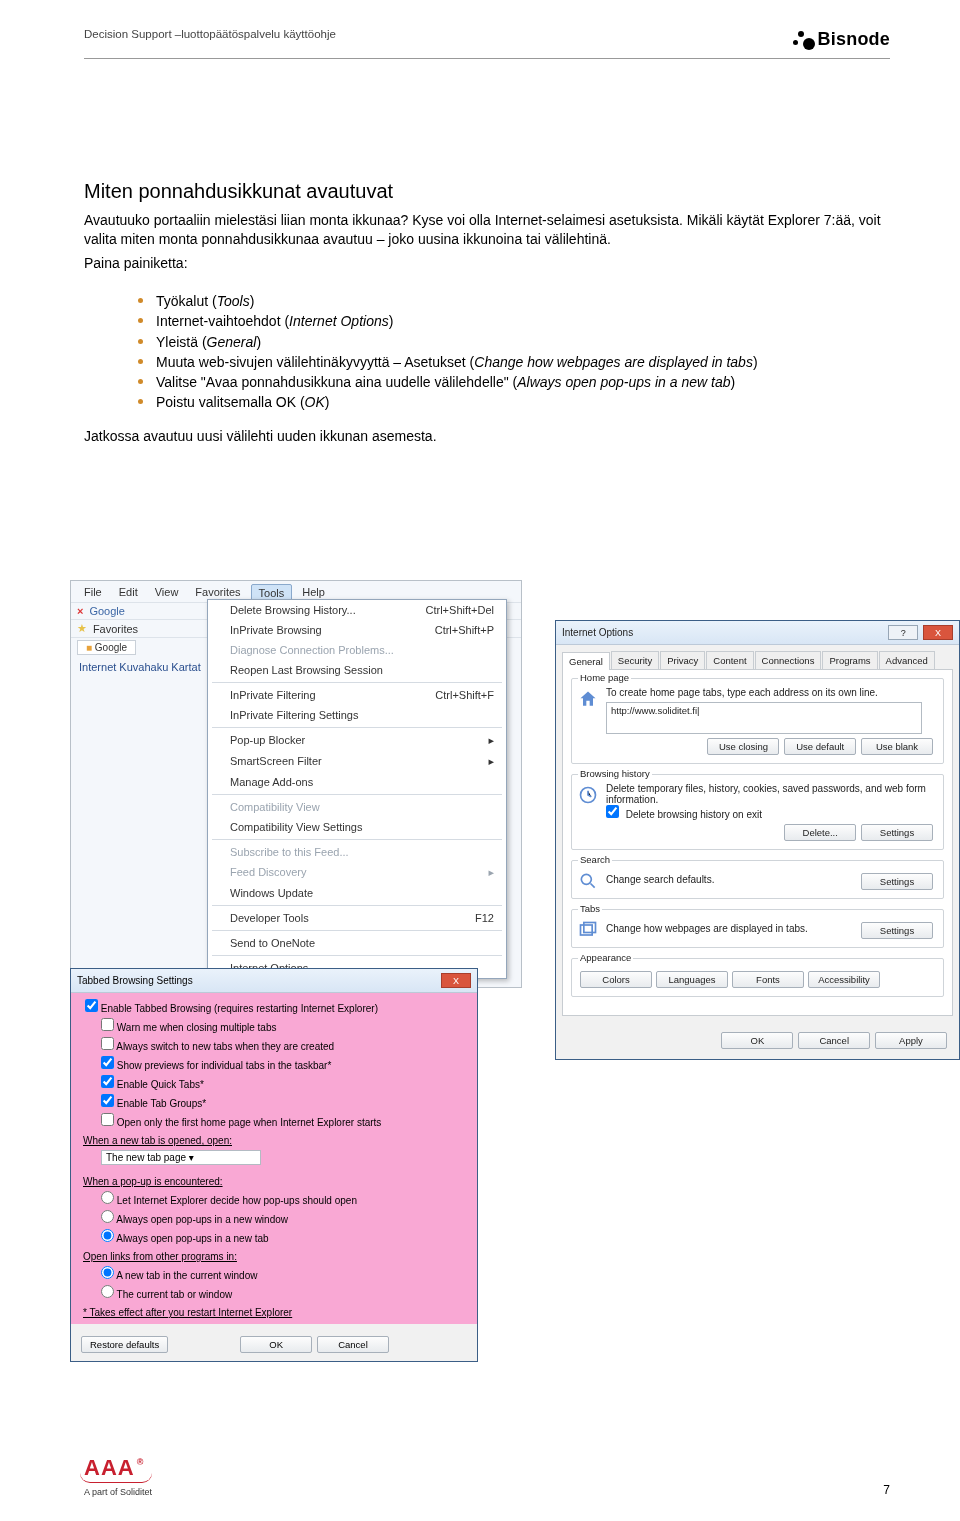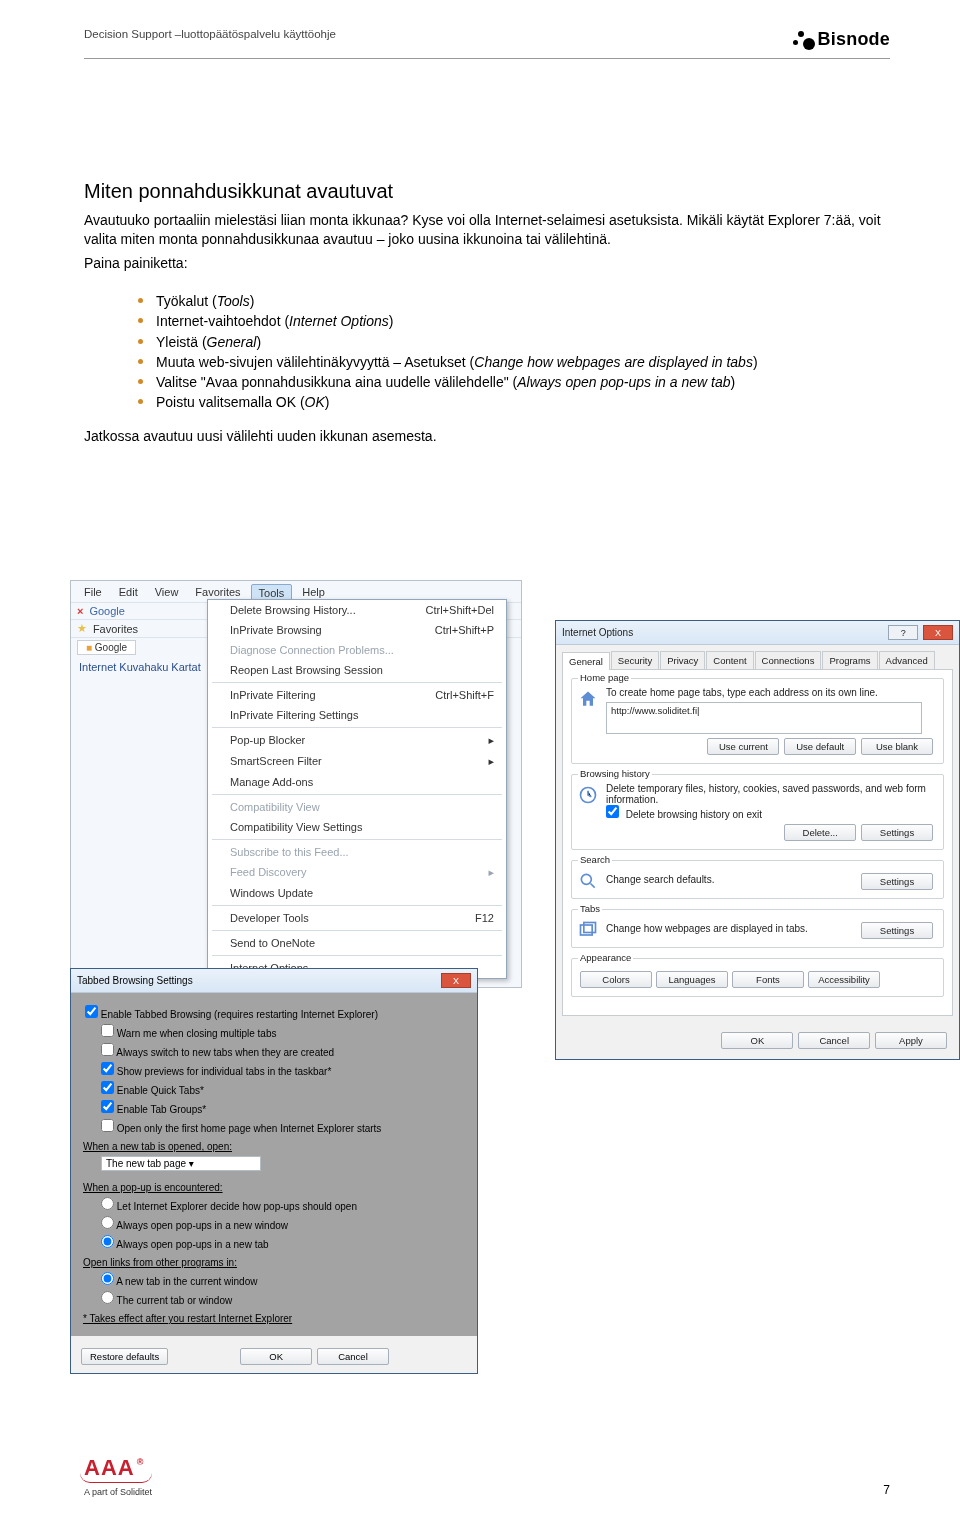--- a/index.html
+++ b/index.html
@@ -129,21 +129,21 @@
   .tbs-dialog {
     position:absolute; left:0; top:388px; width:408px;
     border:1px solid #3b5e86; background:#f1f1f1; font-size:10px;
   }
   .tbs-title {
     height:24px; background:linear-gradient(#eaf2fb,#d8e6f5);
     border-bottom:1px solid #bcc9d8;
     display:flex; align-items:center; padding:0 6px;
     justify-content:space-between;
   }
-  .tbs-body { background:#a3a3a3; padding:10px 12px; }
+  .tbs-body { background:#f9a8d4; padding:4px 12px; }
   .tbs-body label { display:block; padding:2px 0 2px 2px; font-size:10px; }
   .tbs-body .indent { padding-left:18px; }
   .tbs-sub { font-size:10px; margin:5px 0 2px 0;text-decoration:underline; }
   .tbs-select {
     border:1px solid #b3bbc3; padding:1px 4px; width:160px;
     display:inline-block; margin:2px 0 6px 18px; background:#fff; font-size:10px;
   }
   .tbs-footer { padding:8px 10px; text-align:left; display:flex; gap:70px; align-items:center; }
 
   
@@ -314,21 +314,21 @@
     </div>
     <div class="io-body">
       <div class="io-group">
         <span class="legend">Home page</span>
         <svg class="ic" viewBox="0 0 24 24">
             <path fill="#5f8dd3" d="M12 3l9 8h-3v9h-4v-6h-4v6H6v-9H3z"></path>
           </svg>
         <div>To create home page tabs, type each address on its own line.</div>
         <div class="io-input" style="height:32px;margin-top:4px">http://www.soliditet.fi|</div>
         <div style="text-align:right">
-          <span class="io-btn">Use current</span>
+          <span class="io-btn">Use closing</span>
           <span class="io-btn">Use default</span>
           <span class="io-btn">Use blank</span>
         </div>
       </div>
       <div class="io-group">
         <span class="legend">Browsing history</span>
         <svg class="ic" viewBox="0 0 24 24">
             <circle cx="12" cy="12" r="9" fill="none" stroke="#5f8dd3" stroke-width="2"></circle>
             <path stroke="#5f8dd3" stroke-width="2" d="M12 7v5l4 2"></path>
           </svg>

